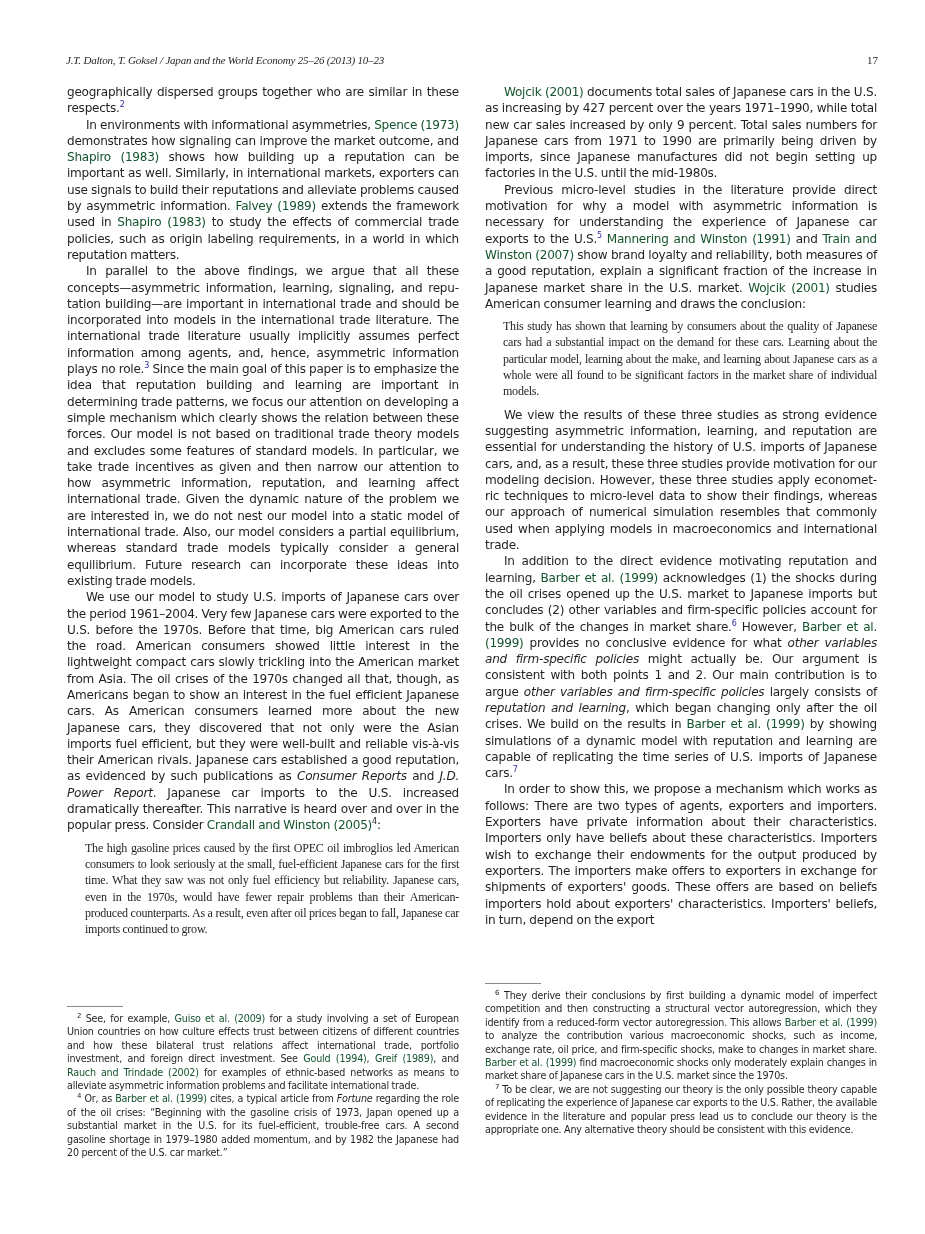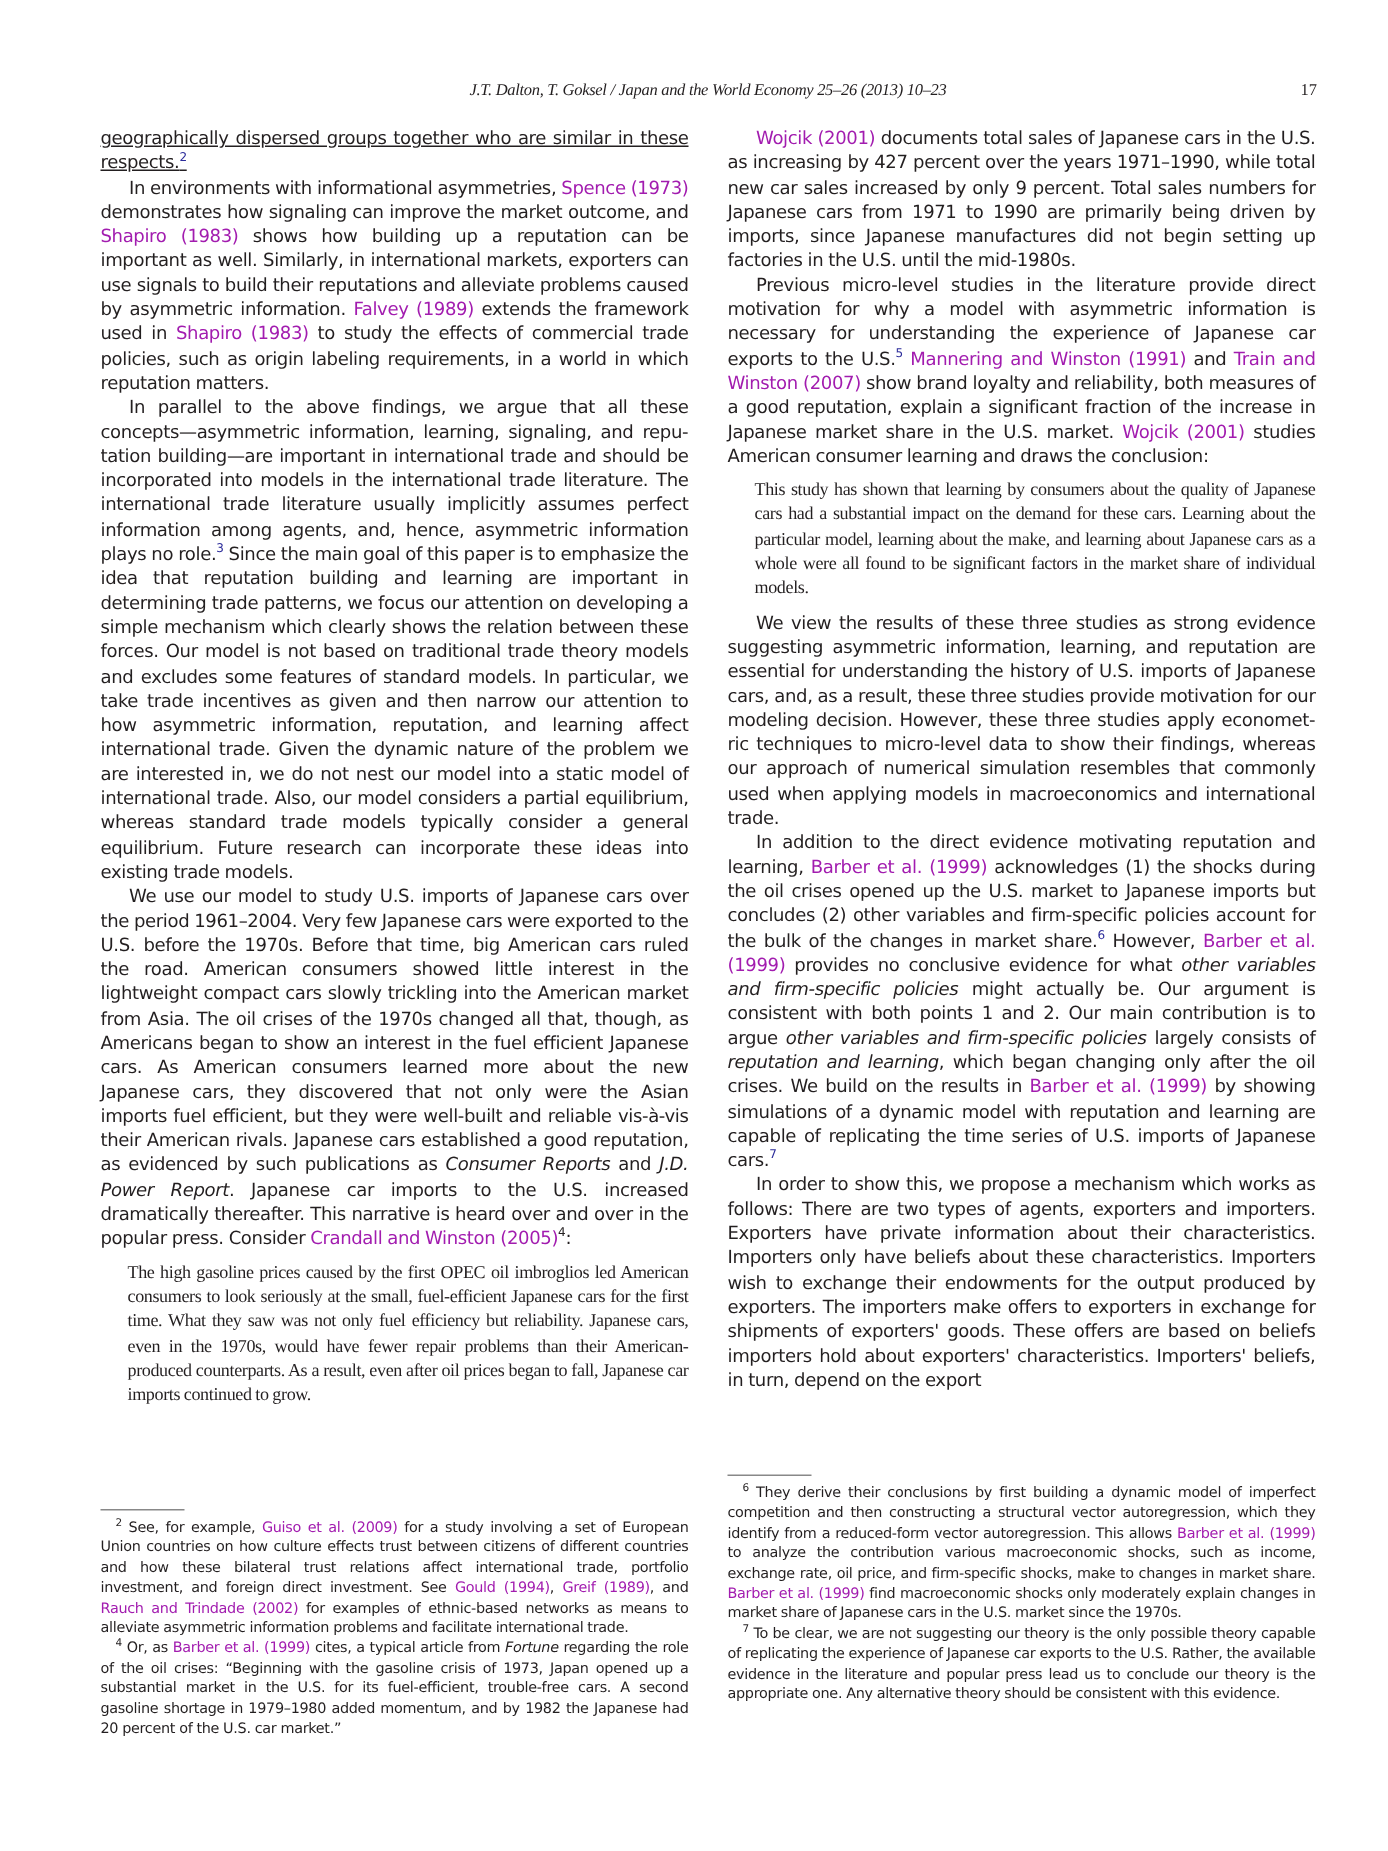--- a/index.html
+++ b/index.html
@@ -5,35 +5,35 @@
   html, body { margin: 0; padding: 0; background: #ffffff; }
   body {
     width: 925px; height: 1234px; position: relative; overflow: hidden;
     font-family: "DejaVu Sans", "Liberation Sans", sans-serif;
     color: #231f20;
   }
   .header {
     position: absolute; top: 54px; left: 66px; width: 812px; height: 20px;
     font-family: "Liberation Serif", serif; font-style: italic; font-size: 11px;
   }
-  .header .running { position: absolute; left: 0; right: 0; text-align: center; letter-spacing: -0.2px; font-style: italic; }
+  .header .running { position: absolute; left: 0; right: 0; letter-spacing: -0.2px; font-style: italic; }
   .header .pageno { position: absolute; right: 0; font-style: normal; }
   .col {
     position: absolute; top: 84px; width: 392px;
     font-size: 12.05px; line-height: 16.3px; letter-spacing: -0.25px;
     word-spacing: -0.3px;
   }
   .col.left { left: 67px; }
   .col.right { left: 485px; }
   .col p { margin: 0; text-align: justify; text-indent: 19px; hyphens: manual; }
-  .col p.noindent { text-indent: 0; text-decoration: underline; }
+  .col p.noindent { text-indent: 0; }
   .col blockquote {
     margin: 6px 0 7px 18px; padding: 0; text-align: justify; font-family: Liberation Serif, serif;
   }
-  .link { color: #a21caf; }
+  .link { color: #14532d; }
   .em { font-style: italic; }
   sup { font-size: 8px; line-height: 0; vertical-align: 5px; }
   sup.link { color: #2b2b9a; }
   .footnotes {
     position: absolute; top: 983px; width: 392px;
     font-size: 9.6px; line-height: 13.4px; letter-spacing: -0.2px; word-spacing: -0.2px;
   }
   .footnotes.left { left: 67px; margin-top: 23px; }
   .footnotes.right { left: 485px; }
   .footnotes .rule { width: 56px; height: 0; border-top: 1px solid #888; margin-bottom: 5px; }

